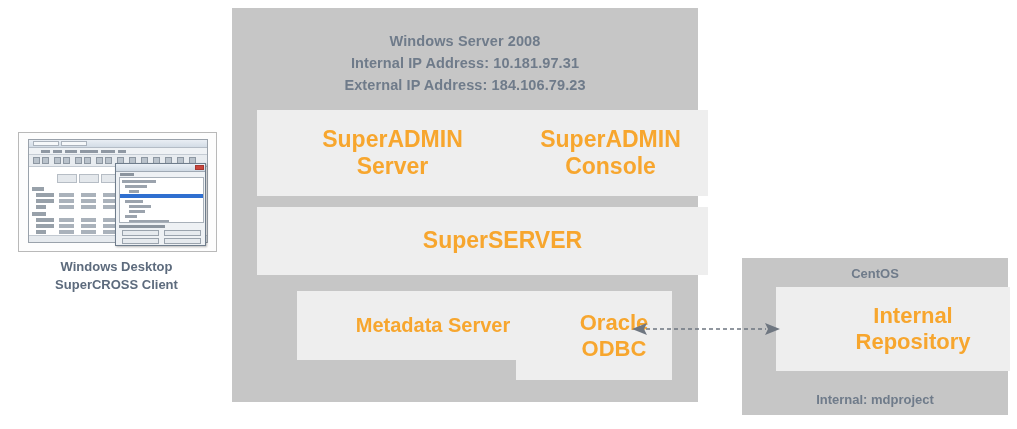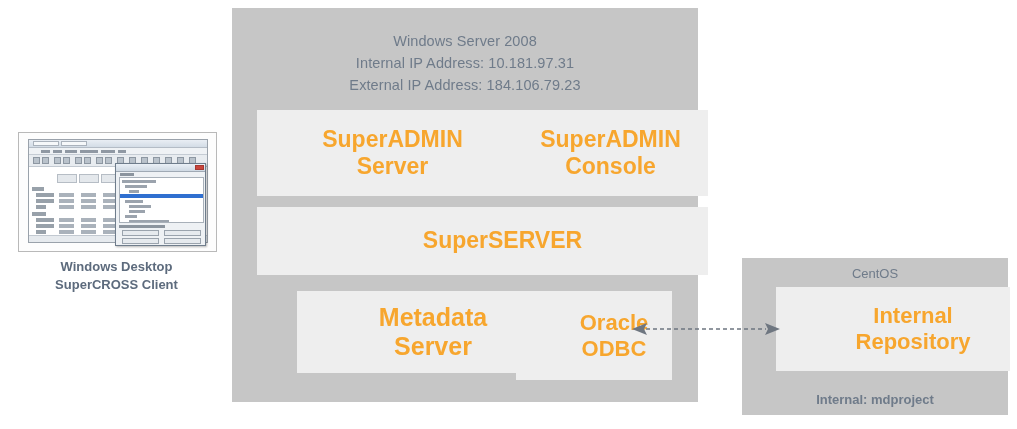--- a/index.html
+++ b/index.html
@@ -32,36 +32,36 @@
     font-weight: bold;
     line-height: 1.18;
     padding-left: 40px;
   }
   .panel-title {
     position: absolute;
     left: 0;
     right: 0;
     text-align: center;
     color: #6f7b8a;
-    font-weight: normal;
+    font-weight: bold;
     white-space: pre-line;
   }
 
   
   #server-panel { left: 232px; top: 8px; width: 466px; height: 394px; }
   #server-panel-title {
     top: 22px;
     font-size: 14.5px;
     line-height: 1.52;
     letter-spacing: .1px;
   }
   #box-superadmin-server  { left: 257px; top: 110px; width: 191px; height: 86px; font-size: 23px; }
   #box-superadmin-console { left: 473px; top: 110px; width: 195px; height: 86px; font-size: 23px; }
   #box-superserver        { left: 257px; top: 207px; width: 411px; height: 68px; font-size: 23px; }
-  #box-metadata-server    { left: 297px; top: 291px; width: 192px; height: 82px; font-size: 25px; }
+  #box-metadata-server    { left: 297px; top: 291px; width: 192px; height: 69px; font-size: 20px; }
   #box-oracle-odbc        { left: 516px; top: 291px; width: 116px; height: 89px; font-size: 22px; }
 
   
   #centos-panel { left: 742px; top: 258px; width: 266px; height: 157px; }
   #centos-title { top: 8px; font-size: 13px; }
   #centos-hostname {
     position: absolute;
     left: 0; right: 0;
     bottom: 8px;
     text-align: center;

